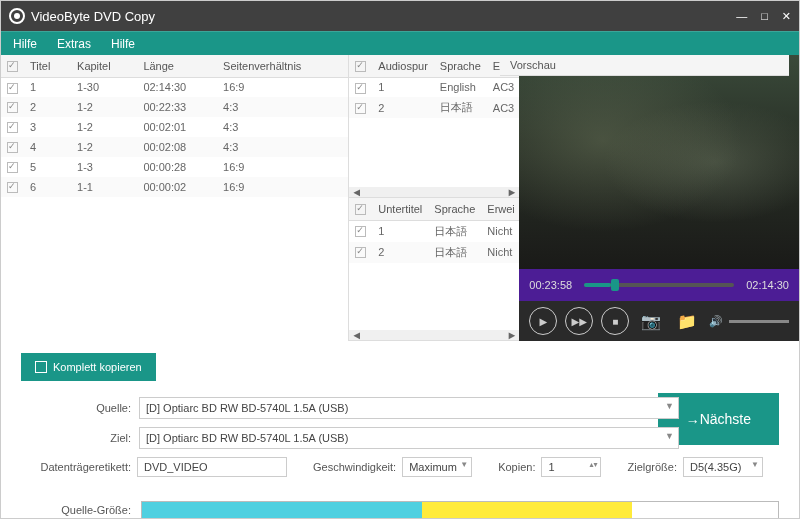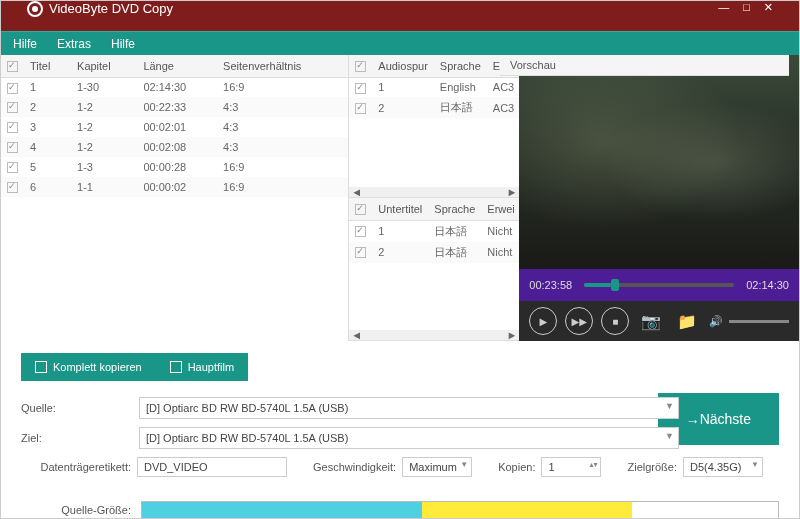--- a/index.html
+++ b/index.html
@@ -1,17 +1,17 @@
 <!DOCTYPE html>
 <html><head>
 <meta charset="utf-8">
 <style>
 *{box-sizing:border-box;margin:0;padding:0;font-family:Arial,sans-serif;font-size:11px}
 body{background:#fff;width:800px;height:519px;overflow:hidden;border:1px solid #ccc}
-.titlebar{background:#7f1d1d;height:30px;display:flex;padding:0 26px;color:#fff}
+.titlebar{background:#404040;height:30px;display:flex;align-items:center;padding:0 8px;color:#fff}
 .titlebar .logo{width:16px;height:16px;border:2px solid #fff;border-radius:50%;margin-right:6px;position:relative}
 .titlebar .logo::after{content:"";position:absolute;width:6px;height:6px;background:#fff;border-radius:50%;top:3px;left:3px}
 .titlebar .title{font-size:13px;flex:1}
 .winbtns{display:flex;gap:14px;font-size:15px}
 .winbtns span{cursor:pointer}
 .menubar{background:#1a9688;height:24px;display:flex;align-items:center;padding:0 12px;gap:20px;color:#fff;border-top:1px solid rgba(255,255,255,0.15)}
 .menubar span{cursor:pointer;font-size:12px}
 .content{display:flex;height:286px}
 .left-panel{width:355px;border-right:1px solid #ddd;overflow:hidden}
 .right-panel{width:170px;display:flex;flex-direction:column}
@@ -34,21 +34,21 @@
 .controls{height:40px;background:#2a2a2a;display:flex;align-items:center;padding:0 10px;gap:8px}
 .cbtn{width:28px;height:28px;border:1.5px solid #ccc;border-radius:50%;display:flex;align-items:center;justify-content:center;color:#ccc;cursor:pointer;font-size:10px}
 .cbtn.sq{border:none;font-size:16px}
 .vol{display:flex;align-items:center;gap:6px;margin-left:auto;color:#ccc}
 .vol-bar{width:60px;height:3px;background:#888}
 .mode-row{padding:12px 20px;display:flex;align-items:center}
 .mode-btn{background:#1a9688;color:#fff;padding:8px 14px;display:flex;align-items:center;gap:6px;cursor:pointer;font-size:12px}
 .mode-btn .ic{width:12px;height:12px;border:1.5px solid #fff;display:inline-block}
 .form-area{padding:4px 20px 10px;position:relative}
 .form-row{display:flex;align-items:center;margin-bottom:8px;gap:8px}
-.form-row label{width:110px;text-align:left;color:#555;font-size:11px}
+.form-row label{width:110px;text-align:right;color:#555;font-size:11px}
 .form-row .inp{flex:1;border:1px solid #ccc;padding:4px 6px;background:#fff;color:#444;position:relative;max-width:540px}
 .form-row .inp .dd{position:absolute;right:4px;top:3px;color:#888;font-size:9px}
 .small-row{display:flex;align-items:center;gap:6px;margin-bottom:8px}
 .small-row label{color:#555;font-size:11px}
 .small-inp{border:1px solid #ccc;padding:3px 18px 3px 6px;background:#fff;color:#444;position:relative;font-size:11px}
 .small-inp .dd{position:absolute;right:3px;top:2px;color:#888;font-size:8px}
 .next-btn{position:absolute;right:20px;top:0;background:#1a9688;color:#ffffff;padding:18px 28px;font-size:14px;cursor:pointer}
 .size-row{display:flex;align-items:center;padding:6px 20px 10px;gap:10px}
 .size-bar{flex:1;height:18px;border:1px solid #bbb;display:flex;position:relative}
 .size-seg{flex:1;border-right:1px solid #bbb;font-size:9px;color:#666;text-align:center;line-height:17px;position:relative}
@@ -221,24 +221,20 @@
       </div>
     </div>
   </div>
 </div>
 
 <div class="mode-row">
   <div class="mode-btn">
       <span class="ic"></span>
       <span>Komplett kopieren</span>
     </div>
-  <div class="mode-btn">
-      <span class="ic"></span>
-      <span>Hauptfilm</span>
-    </div>
 </div>
 
 <div class="form-area">
   <div class="next-btn">→Nächste</div>
   <div class="form-row">
     <label>Quelle:</label>
     <div class="inp"><span>[D] Optiarc BD RW BD-5740L 1.5A (USB)</span><span class="dd">▼</span></div>
   </div>
   <div class="form-row">
     <label>Ziel:</label>

